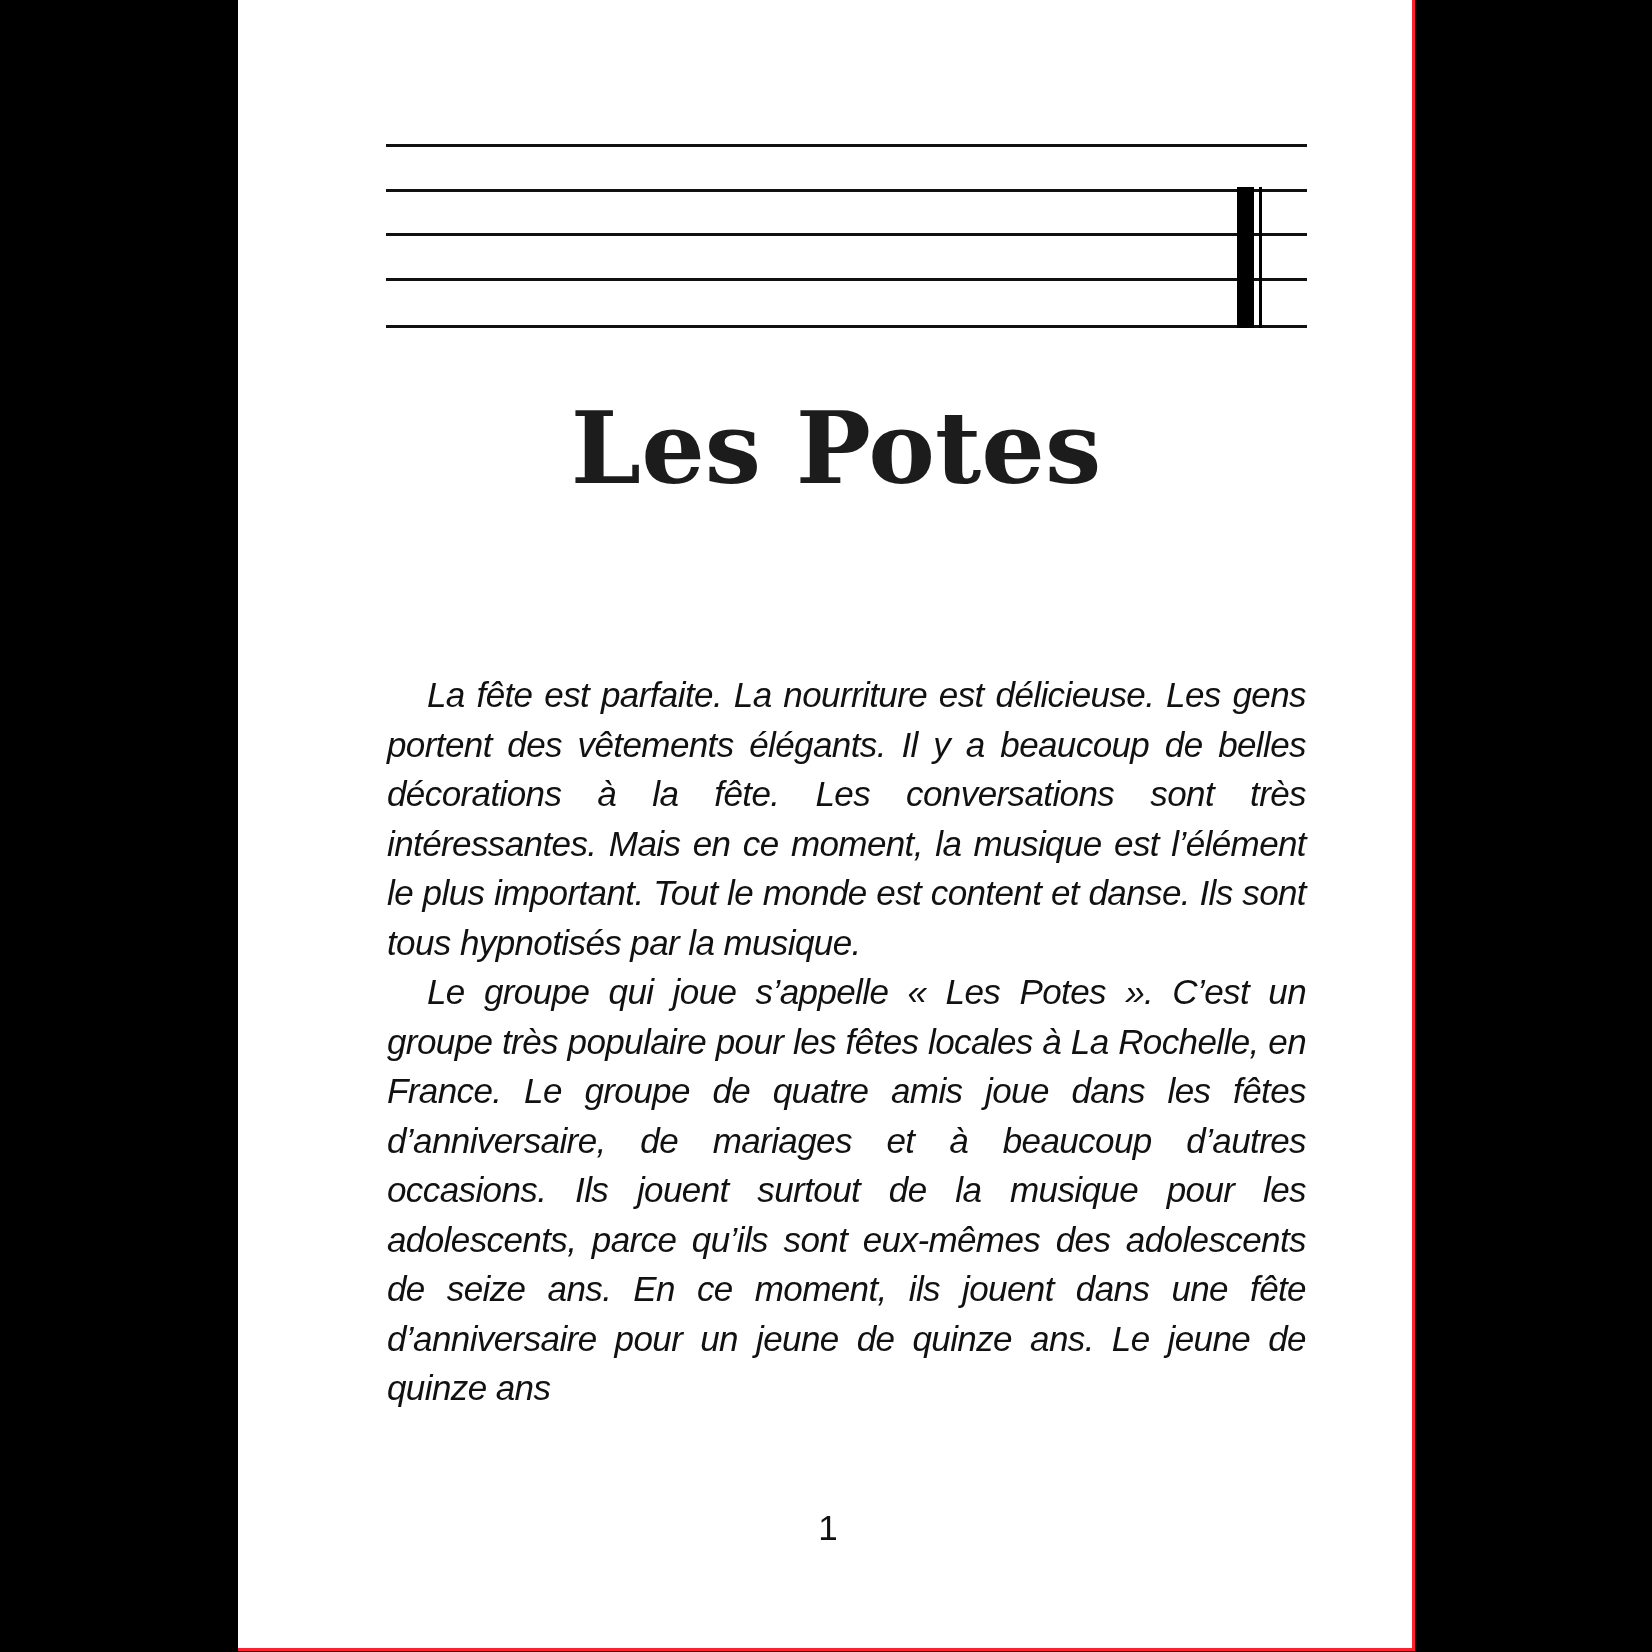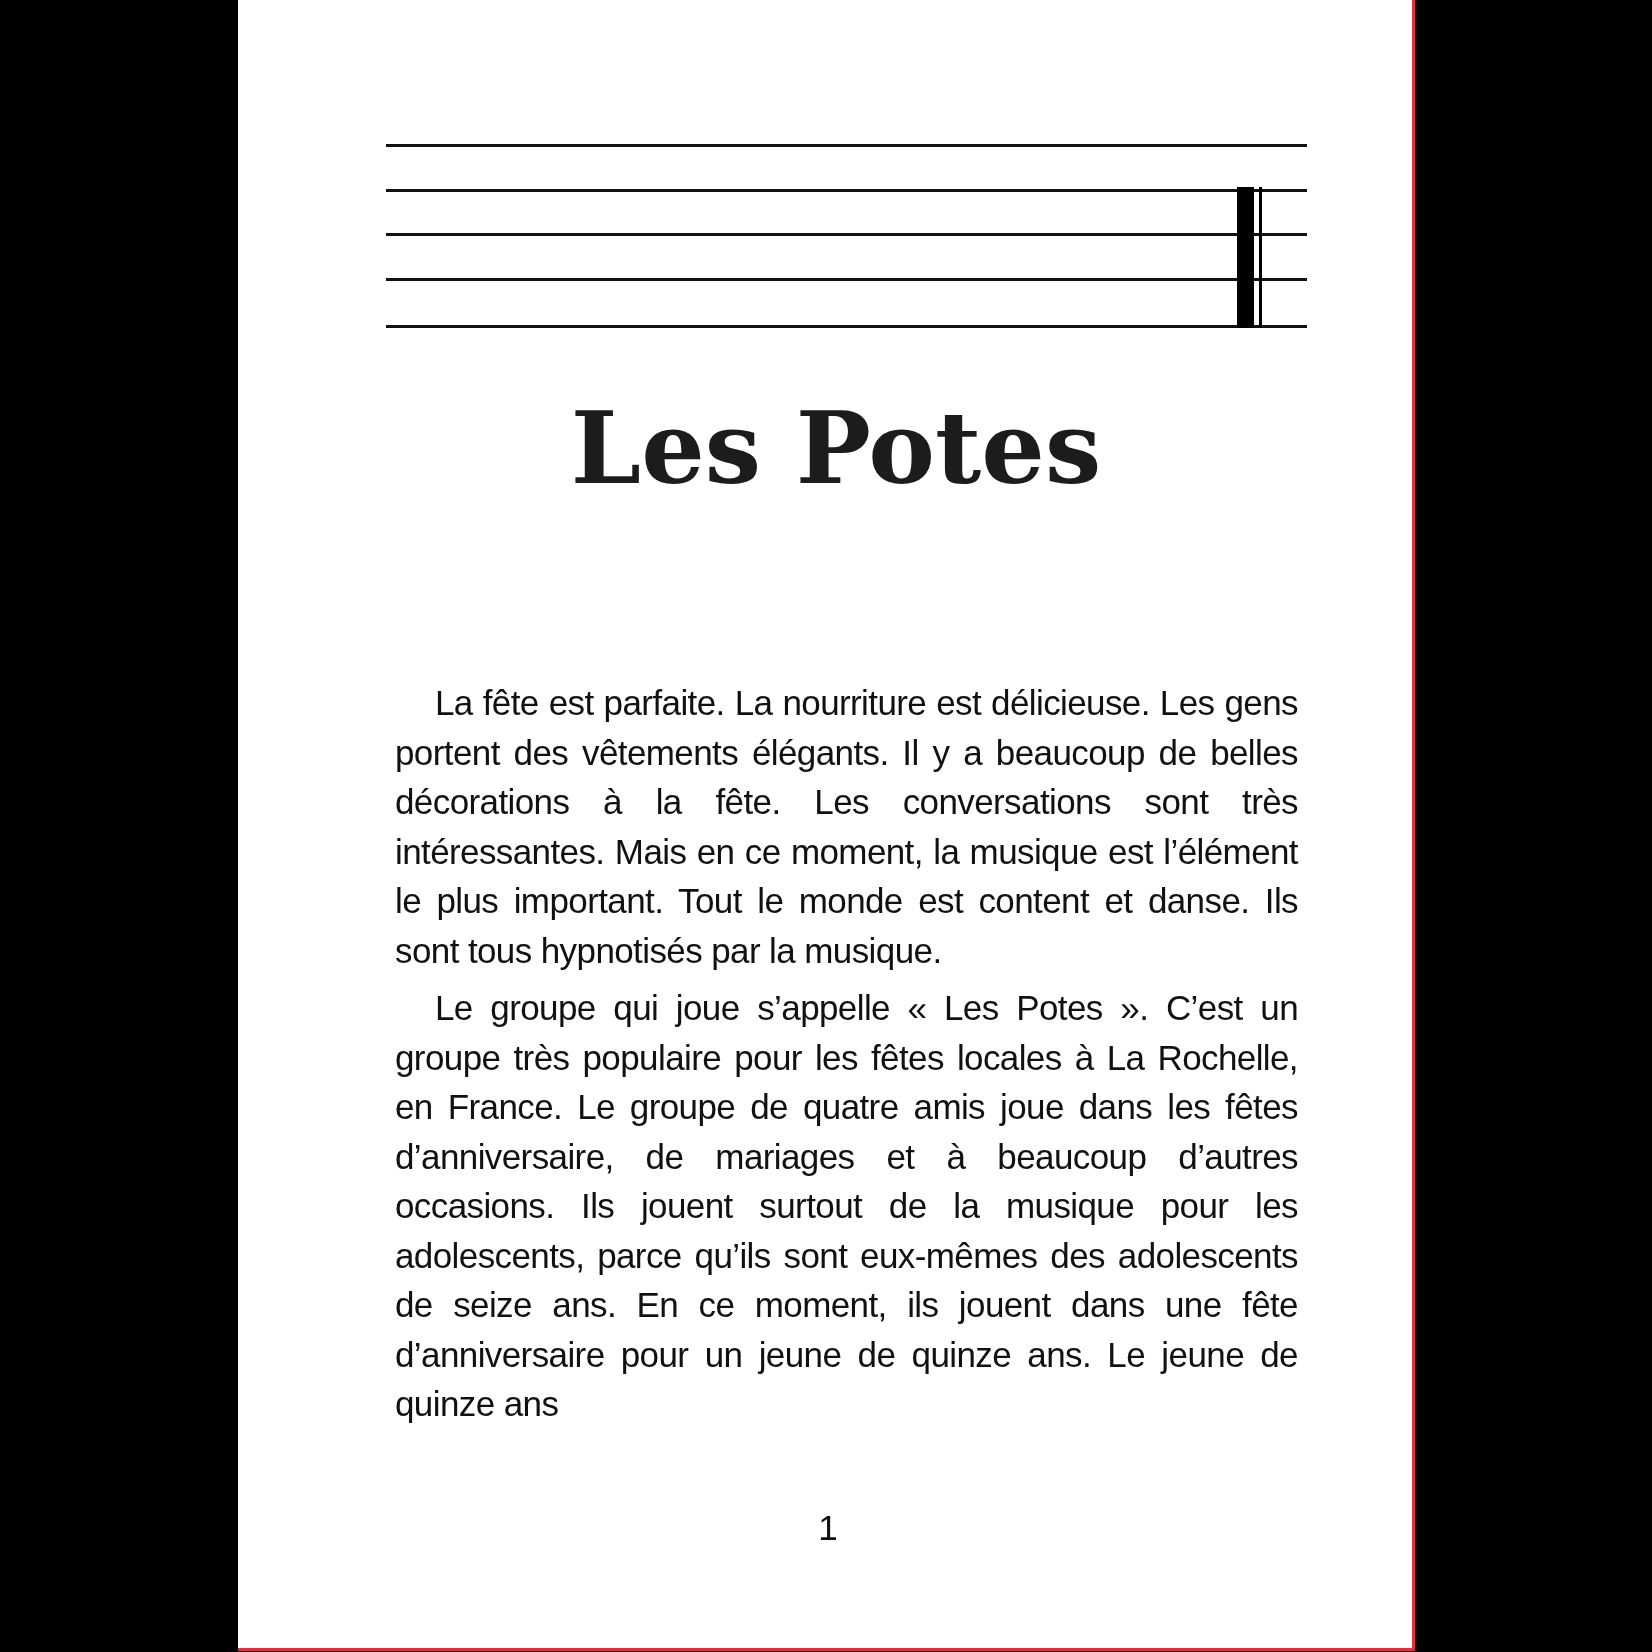--- a/index.html
+++ b/index.html
@@ -87,22 +87,23 @@
       top: 670px;
       width: 919px;
       font-family: "Liberation Sans", sans-serif;
       font-size: 35px;
       line-height: 49.5px;
       color: #111111;
       text-align: justify;
       letter-spacing: -0.6px;
     }
     .body-text p {
-      margin: 8px;
+      margin: 0;
       text-indent: 40px;
+      font-style: italic;
     }
     .page-number {
       position: absolute;
       left: 0;
       width: 1174px;
       top: 1508px;
       text-align: center;
       font-family: "Liberation Sans", sans-serif;
       font-size: 35px;
       line-height: 40px;

